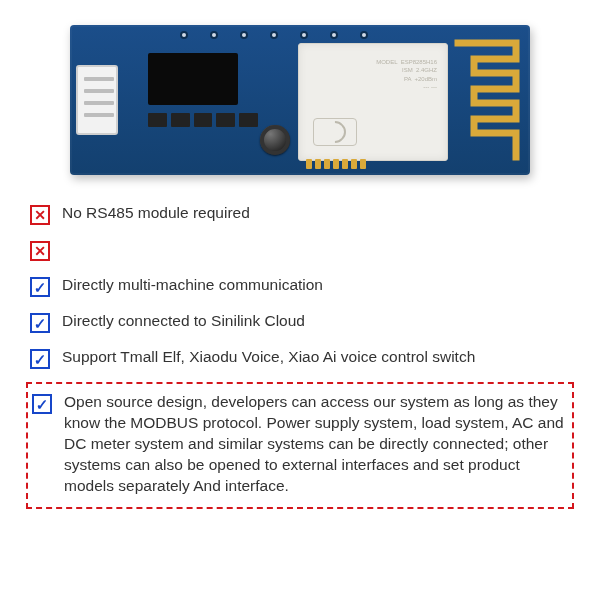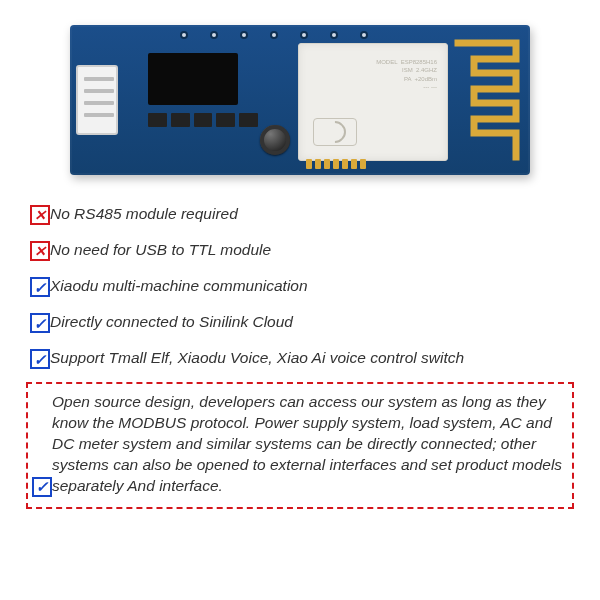--- a/index.html
+++ b/index.html
@@ -67,23 +67,23 @@
   .antenna svg{width:100%;height:100%}
   .via-row{position:absolute;left:110px;top:6px;display:flex;gap:22px}
   .via-row span{width:8px;height:8px;background:#cfd9e6;border:2px solid #0d2f52;border-radius:50%}
 
   
   .features {
     padding: 6px 30px 0 30px;
   }
   .feature {
     display: flex;
-    align-items: flex-end;
+    align-items: flex-start;
+    gap: 12px;
     padding: 7px 0;
-    font-style: italic;
   }
   .iconbox {
     flex: 0 0 20px;
     width: 20px; height: 20px;
     border: 2px solid;
     display: flex; align-items: center; justify-content: center;
     margin-top: 2px;
     font-weight: bold;
     font-size: 15px;
     line-height: 1;
@@ -160,27 +160,26 @@
 
 <div class="features">
 
   <div class="feature">
     <div class="iconbox x"></div>
     <div class="feature-text">No RS485 module required</div>
   </div>
 
   <div class="feature">
     <div class="iconbox x"></div>
-    <div class="feature-text">No need for USB to TTL module</div>
   </div>
 
 
   <div class="feature">
     <div class="iconbox check"></div>
-    <div class="feature-text">Xiaodu multi-machine communication</div>
+    <div class="feature-text">Directly multi-machine communication</div>
   </div>
 
   <div class="feature">
     <div class="iconbox check"></div>
     <div class="feature-text">Directly connected to Sinilink Cloud</div>
   </div>
 
   <div class="feature">
     <div class="iconbox check"></div>
     <div class="feature-text">Support Tmall Elf, Xiaodu Voice, Xiao Ai voice control switch</div>

